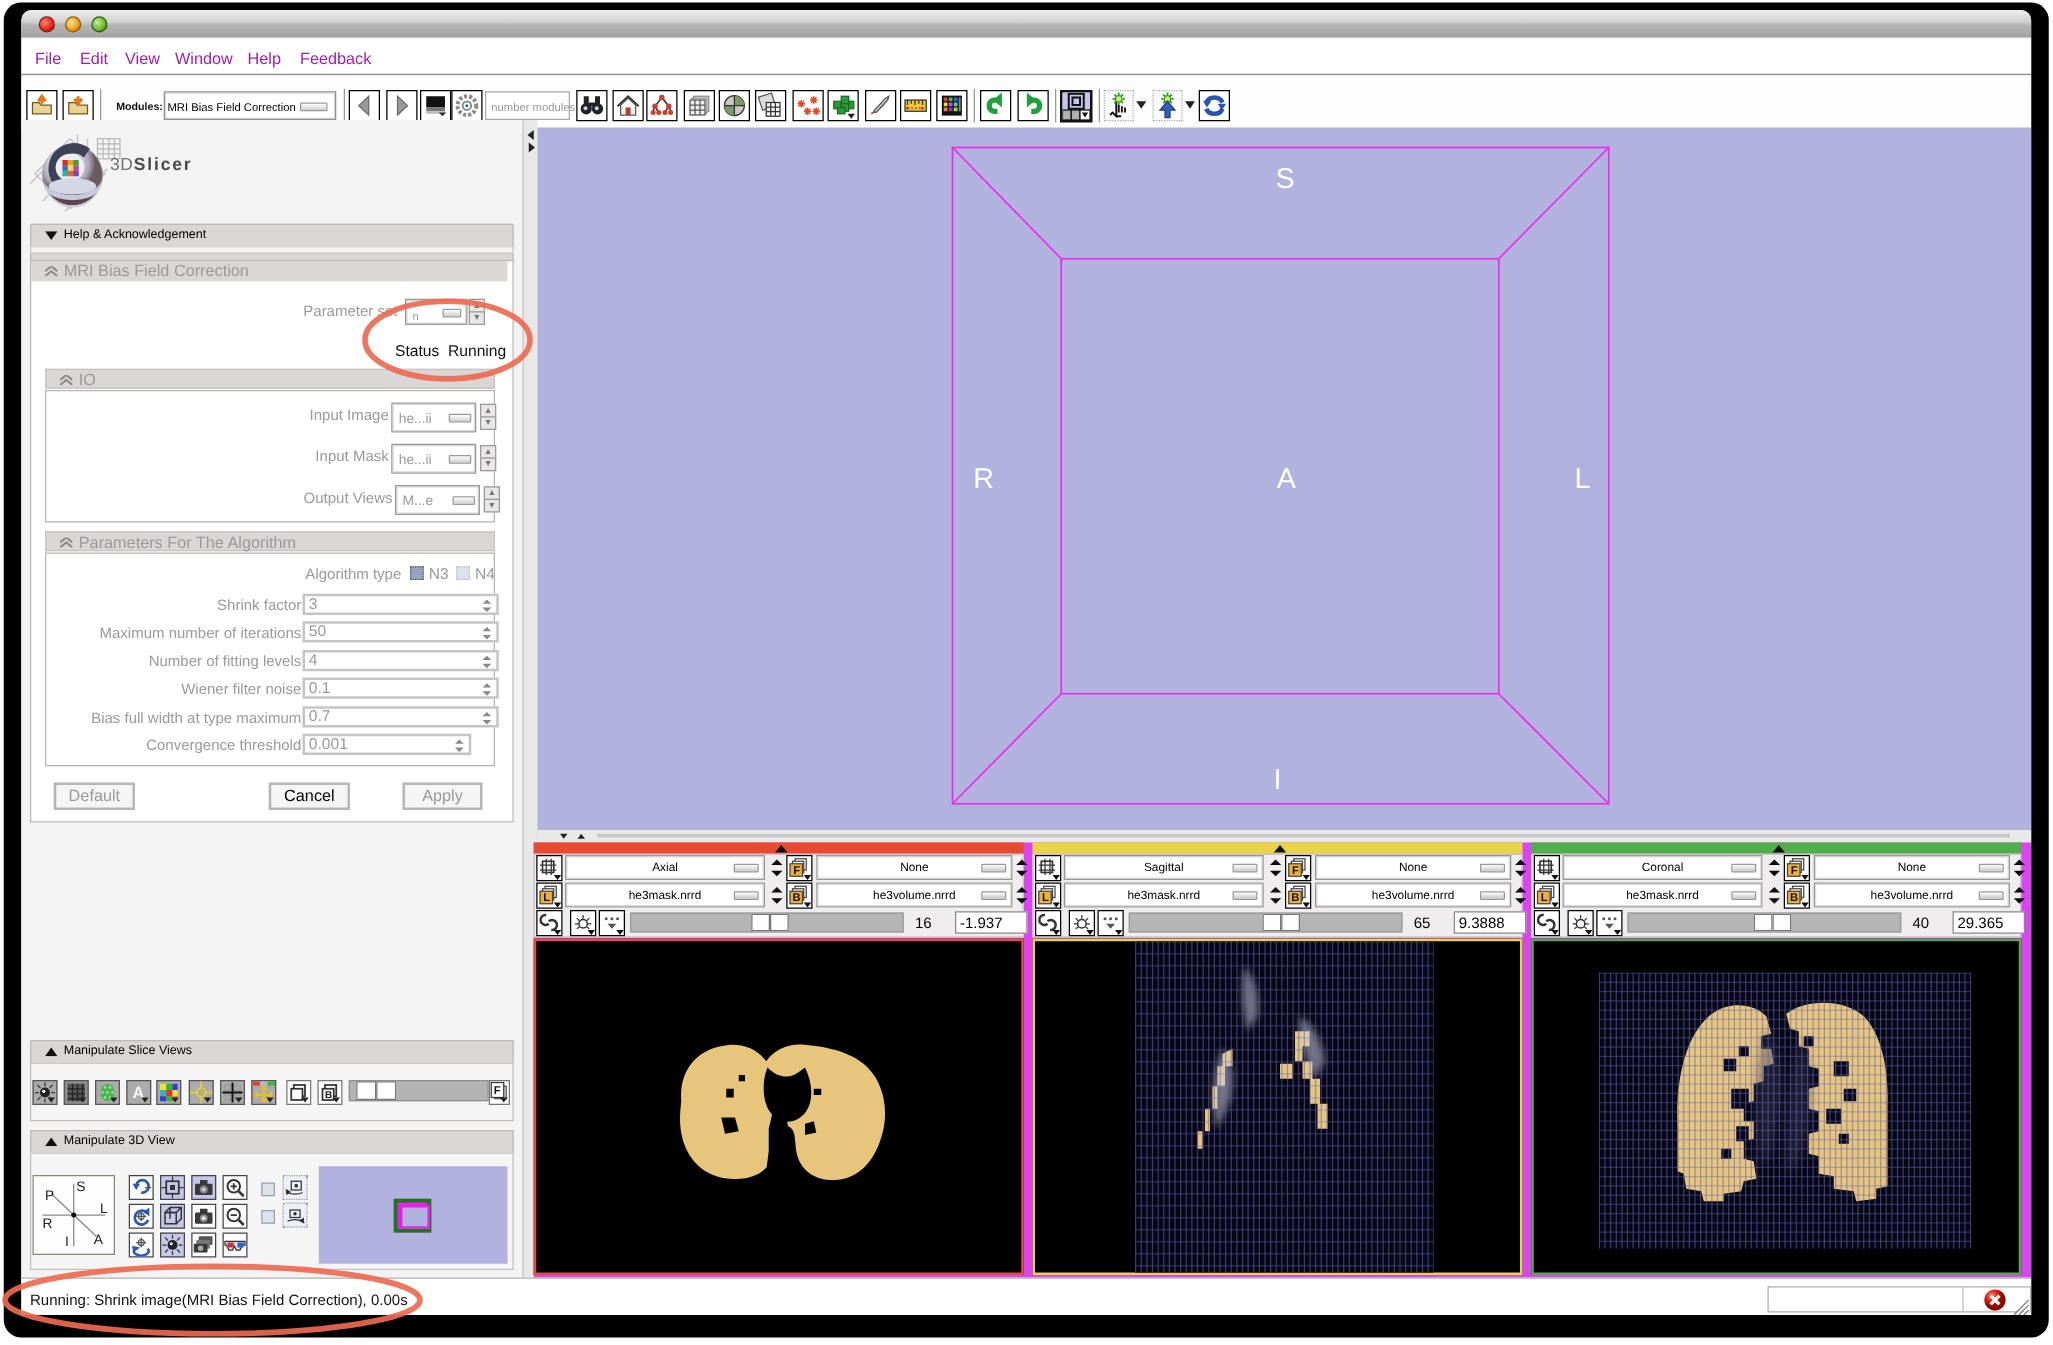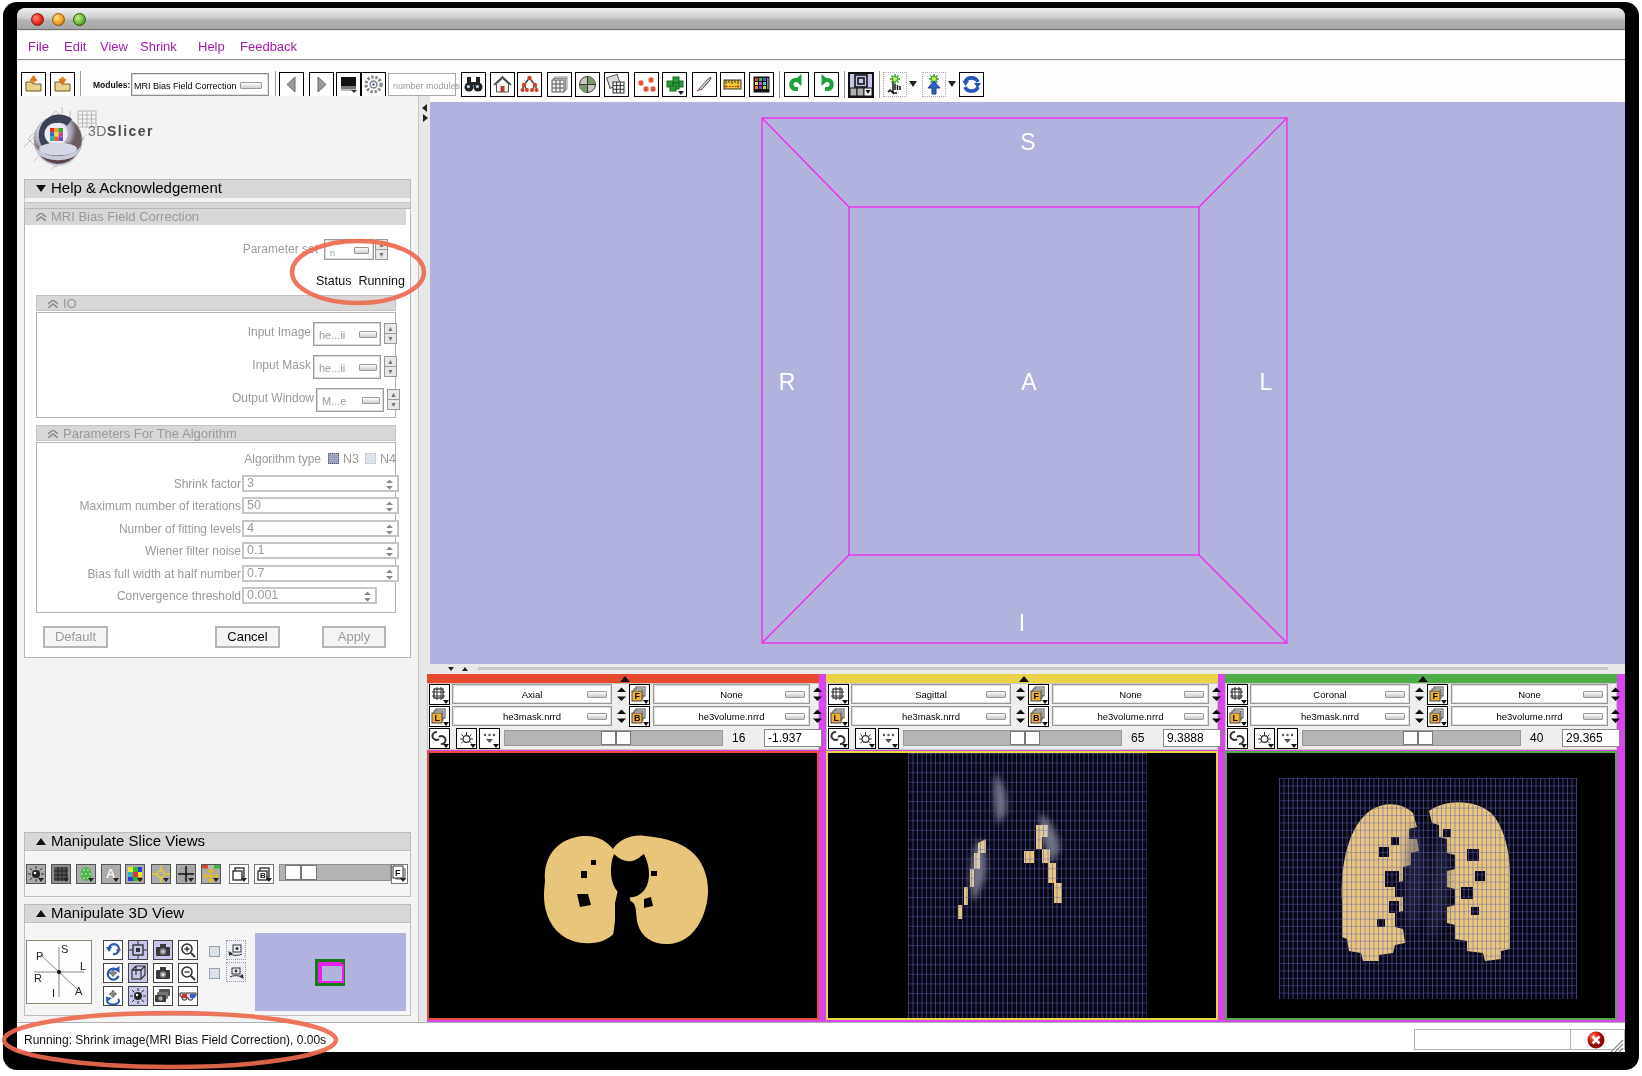--- a/index.html
+++ b/index.html
@@ -11,21 +11,21 @@
 
 #menubar{position:absolute;left:0;top:23px;width:1608px;height:29px;background:#fff;border-bottom:1px solid #8c8c8c}
 .mi{position:absolute;top:8px;font-size:13px;color:#a21caf}
 #mline2{position:absolute;left:0;top:56px;width:1608px;height:1px;background:#cecece}
 
 #toolbar{position:absolute;left:0;top:53px;width:1608px;height:43px;background:#fdfdfd}
 .tb{position:absolute;top:11px;width:25px;height:25px;background:#fff;border:1px solid #000}
 .tsep{position:absolute;top:10px;width:1px;height:27px;background:#9a9a9a}
 
 #lpanel{position:absolute;left:0;top:88px;width:401px;height:934px;background:#f4f3f3}
-.hdr{position:absolute;left:7px;width:387px;height:33px;background:#d9d6d6;border:1px solid #bdbaba;font-size:15px;color:#000;padding-left:26px;line-height:16px}
+.hdr{position:absolute;left:7px;width:387px;height:33px;background:#d9d6d6;border:1px solid #bdbaba;font-size:10px;color:#000;padding-left:26px;line-height:16px}
 .ghdr{position:absolute;width:379px;height:16px;background:#d9d6d6;font-size:13px;color:#9a9a9a;padding-left:26px;line-height:15px}
 .wbox{position:absolute;background:#fff;border:1px solid #b5b2b2}
 .glabel{position:absolute;font-size:12px;color:#9a9a9a;text-align:right;white-space:nowrap}
 .combo{position:absolute;background:#fff;border:1px solid #9a9a9a;box-shadow:inset 0 0 0 1px #d8d8d8}
 .cbtn{position:absolute;right:3px;top:50%;margin-top:-3px;width:22px;height:7px;background:linear-gradient(#fdfdfd,#cfcfcf);border:1px solid #9a9a9a;border-radius:1px}
 .ctext{position:absolute;left:5px;top:3px;font-size:11px;color:#9a9a9a}
 .spin{position:absolute;width:13px}
 .spb{position:relative;width:13px;height:11px;background:#e8e6e6;border:1px solid #9a9a9a;color:#777;font-size:7px;text-align:center;line-height:10px}
 .entry{position:absolute;background:#fff;border:2px solid #c7c4c4;font-size:12.5px;color:#9a9a9a;padding:0 3px;line-height:12px}
 .espin{position:absolute;right:1px;top:1px;width:12px;height:100%}
@@ -61,21 +61,21 @@
 <div id="win">
   <div id="titlebar">
     <div class="tl" style="left:14px;background:radial-gradient(circle at 4px 4px,#ff8878,#ec2818 55%,#900c00);border:1px solid #7a1a12"></div>
     <div class="tl" style="left:35px;background:radial-gradient(circle at 4px 4px,#ffe090,#f0a020 55%,#a05800);border:1px solid #8a5a0a"></div>
     <div class="tl" style="left:56px;background:radial-gradient(circle at 4px 4px,#c8ec90,#6cba34 55%,#2a6a08);border:1px solid #2a5a08"></div>
   </div>
   <div id="menubar">
     <span class="mi" style="left:11px">File</span>
     <span class="mi" style="left:47px">Edit</span>
     <span class="mi" style="left:83px">View</span>
-    <span class="mi" style="left:123px">Shrink</span>
+    <span class="mi" style="left:123px">Window</span>
     <span class="mi" style="left:181px">Help</span>
     <span class="mi" style="left:223px">Feedback</span>
   </div>
   <div id="mline2"></div>
   <div id="toolbar">
     <div class="tb" style="left:4px"><svg width="23" height="23">
           <path d="M4 18 L4 9 L9 9 L11 11 L19 11 L19 18 Z" fill="#ecd292" stroke="#6a5a20"></path>
           <path d="M11.5 10 L11.5 5 M8.5 8 L11.5 4 L14.5 8" stroke="#e07818" stroke-width="2.4" fill="none"></path>
         </svg></div>
     <div class="tb" style="left:33px"><svg width="23" height="23">
@@ -313,21 +313,21 @@
         </div>
       <div class="glabel" style="right:99px;top:149px;width:150px">Input Mask</div>
       <div class="combo" style="left:288px;top:146px;width:68px;height:24px">
           <span class="ctext" style="top:6px">he...ii</span>
           <span class="cbtn" style="width:18px"></span>
         </div>
       <div class="spin" style="left:359px;top:147px">
           <div class="spb">▲</div>
           <div class="spb" style="margin-top:-1px">▼</div>
         </div>
-      <div class="glabel" style="right:96px;top:182px;width:150px">Output Window</div>
+      <div class="glabel" style="right:96px;top:182px;width:150px">Output Views</div>
       <div class="combo" style="left:291px;top:179px;width:68px;height:24px">
           <span class="ctext" style="top:6px">M...e</span>
           <span class="cbtn" style="width:18px"></span>
         </div>
       <div class="spin" style="left:362px;top:180px">
           <div class="spb">▲</div>
           <div class="spb" style="margin-top:-1px">▼</div>
         </div>
       <div class="ghdr" style="left:11px;top:216px;width:360px;border:1px solid #c5c2c2">Parameters For The Algorithm<svg style="position:absolute;left:11px;top:4px" width="10" height="8">
             <path d="M0 4 L5 0 L10 4 M0 8 L5 4 L10 8" fill="none" stroke="#8a8a8a" stroke-width="1.6"></path>
@@ -347,21 +347,21 @@
               <path d="M2 5 L5.5 1.5 L9 5 Z M2 8 L5.5 11.5 L9 8 Z" fill="#888"></path>
             </svg></span></div>
       <div class="glabel" style="right:169px;top:313px;width:220px">Number of fitting levels</div>
       <div class="entry" style="left:217px;top:311px;width:157px;height:17px;line-height:13px">4<span class="espin"><svg width="11" height="13">
               <path d="M2 5 L5.5 1.5 L9 5 Z M2 8 L5.5 11.5 L9 8 Z" fill="#888"></path>
             </svg></span></div>
       <div class="glabel" style="right:169px;top:335px;width:220px">Wiener filter noise</div>
       <div class="entry" style="left:217px;top:333px;width:157px;height:17px;line-height:13px">0.1<span class="espin"><svg width="11" height="13">
               <path d="M2 5 L5.5 1.5 L9 5 Z M2 8 L5.5 11.5 L9 8 Z" fill="#888"></path>
             </svg></span></div>
-      <div class="glabel" style="right:169px;top:358px;width:230px">Bias full width at half number</div>
+      <div class="glabel" style="right:169px;top:358px;width:230px">Bias full width at type maximum</div>
       <div class="entry" style="left:217px;top:356px;width:157px;height:17px;line-height:13px">0.7<span class="espin"><svg width="11" height="13">
               <path d="M2 5 L5.5 1.5 L9 5 Z M2 8 L5.5 11.5 L9 8 Z" fill="#888"></path>
             </svg></span></div>
       <div class="glabel" style="right:169px;top:380px;width:220px">Convergence threshold</div>
       <div class="entry" style="left:217px;top:378px;width:135px;height:17px;line-height:13px">0.001<span class="espin"><svg width="11" height="13">
               <path d="M2 5 L5.5 1.5 L9 5 Z M2 8 L5.5 11.5 L9 8 Z" fill="#888"></path>
             </svg></span></div>
       <div class="btn" style="left:18px;top:417px;width:65px;color:#9a9a9a;line-height:18px">Default</div>
       <div class="btn" style="left:190px;top:417px;width:65px;color:#000;line-height:18px">Cancel</div>
       <div class="btn" style="left:297px;top:417px;width:64px;color:#9a9a9a;line-height:18px">Apply</div>

